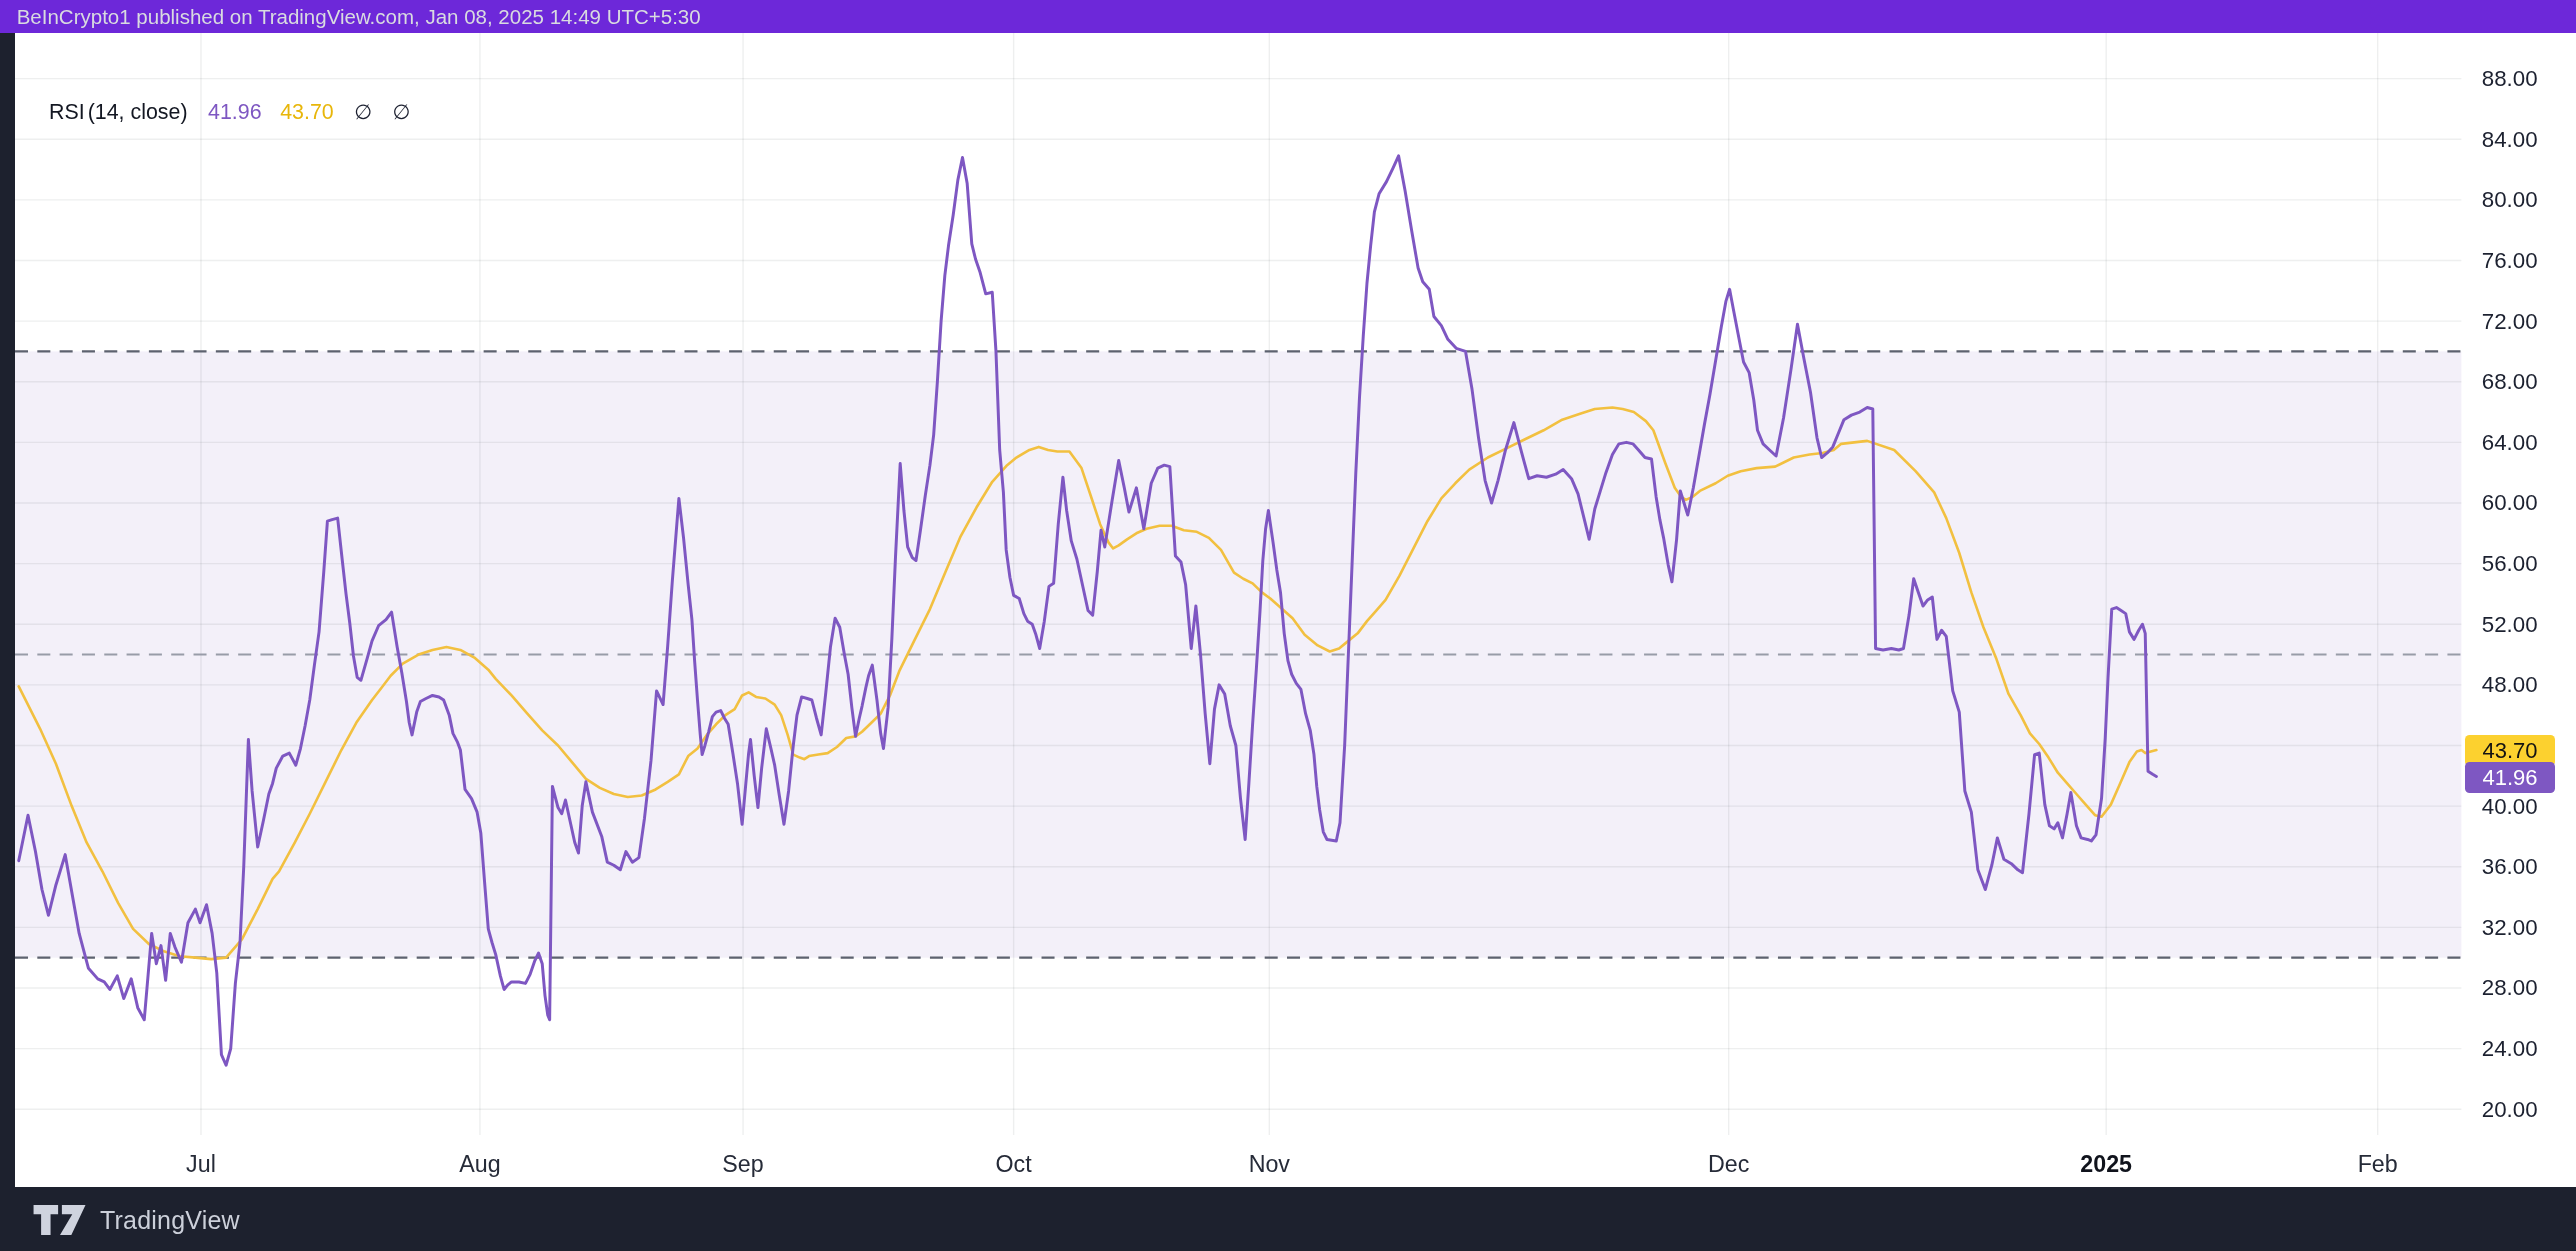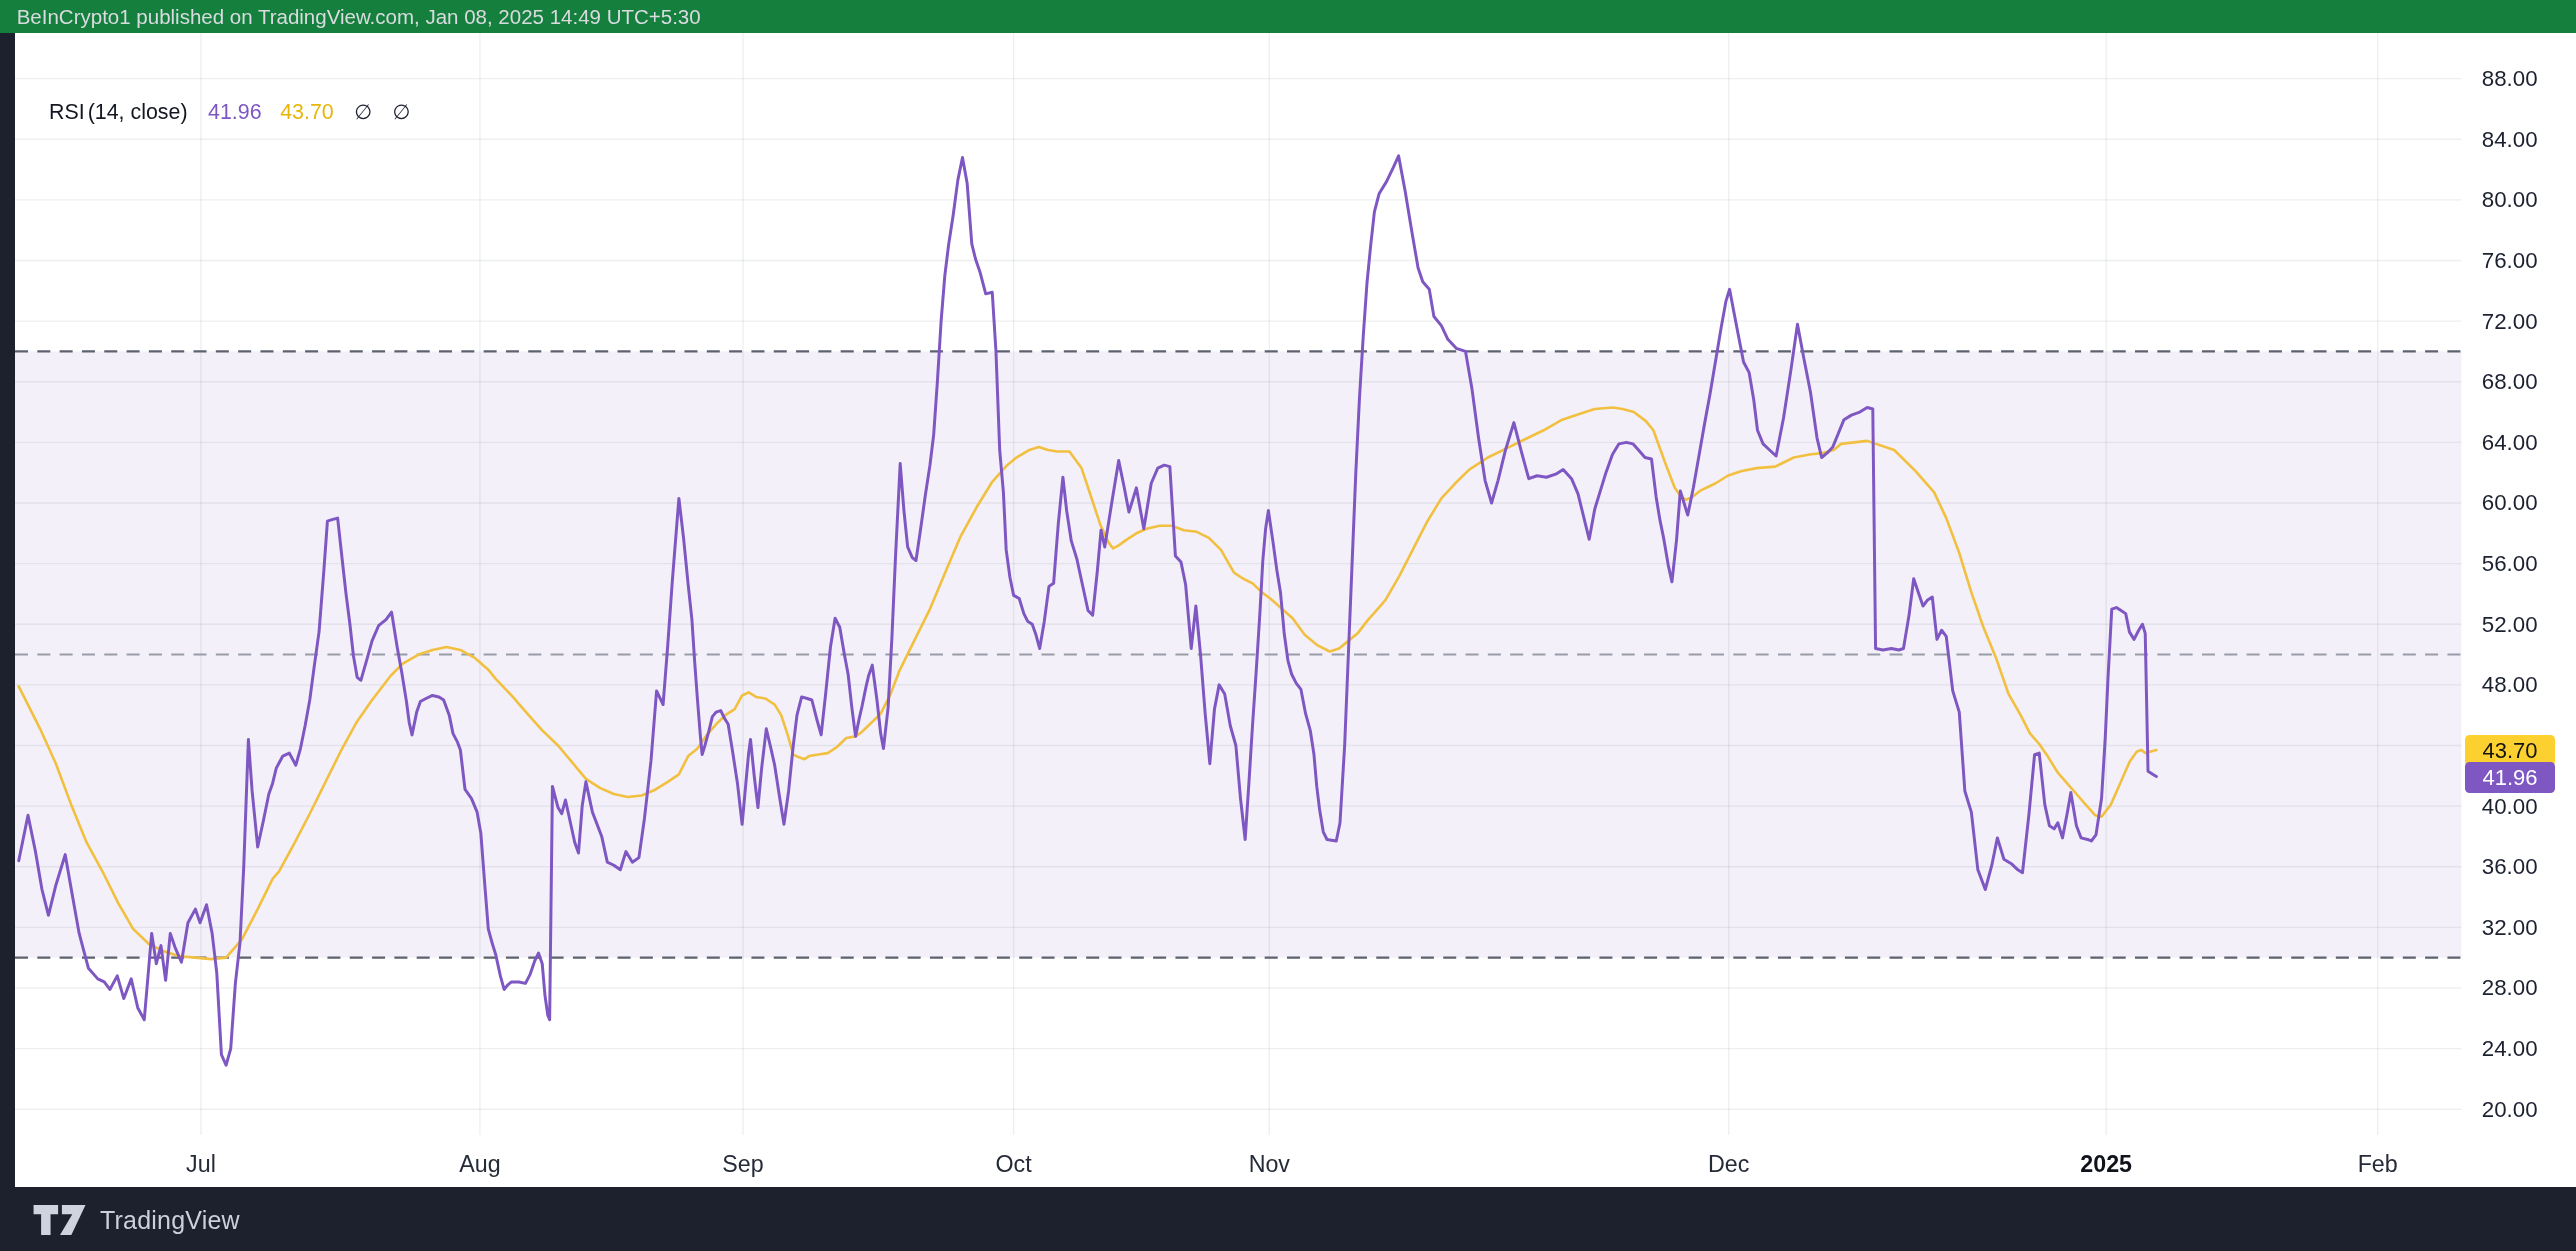--- a/index.html
+++ b/index.html
@@ -3,21 +3,21 @@
 <meta charset="utf-8">
 <style>
   html,body{margin:0;padding:0;}
   body{
     width:2576px;height:1252px;position:relative;overflow:hidden;
     background:#1d212e;font-family:"Liberation Sans",sans-serif;
     -webkit-font-smoothing:antialiased;
   }
   #topbar{
     position:absolute;left:0;top:0;width:2576px;height:33px;
-    background:#15803d;display:flex;align-items:center;
+    background:#6d28d9;display:flex;align-items:center;
   }
   #topbar .title{color:#d9dbe0;font-size:20.5px;padding-left:16.7px;white-space:nowrap;}
   #panel{
     position:absolute;left:15px;top:33px;width:2568px;height:1154px;
     background:#ffffff;
   }
   #chart-svg{position:absolute;left:0;top:0;width:2544px;height:1154px;display:block;}
   #legend{
     position:absolute;left:34px;top:65px;height:28px;display:flex;align-items:center;
     font-size:21.4px;color:#131722;gap:0;white-space:nowrap;z-index:5;justify-content:flex-end;

